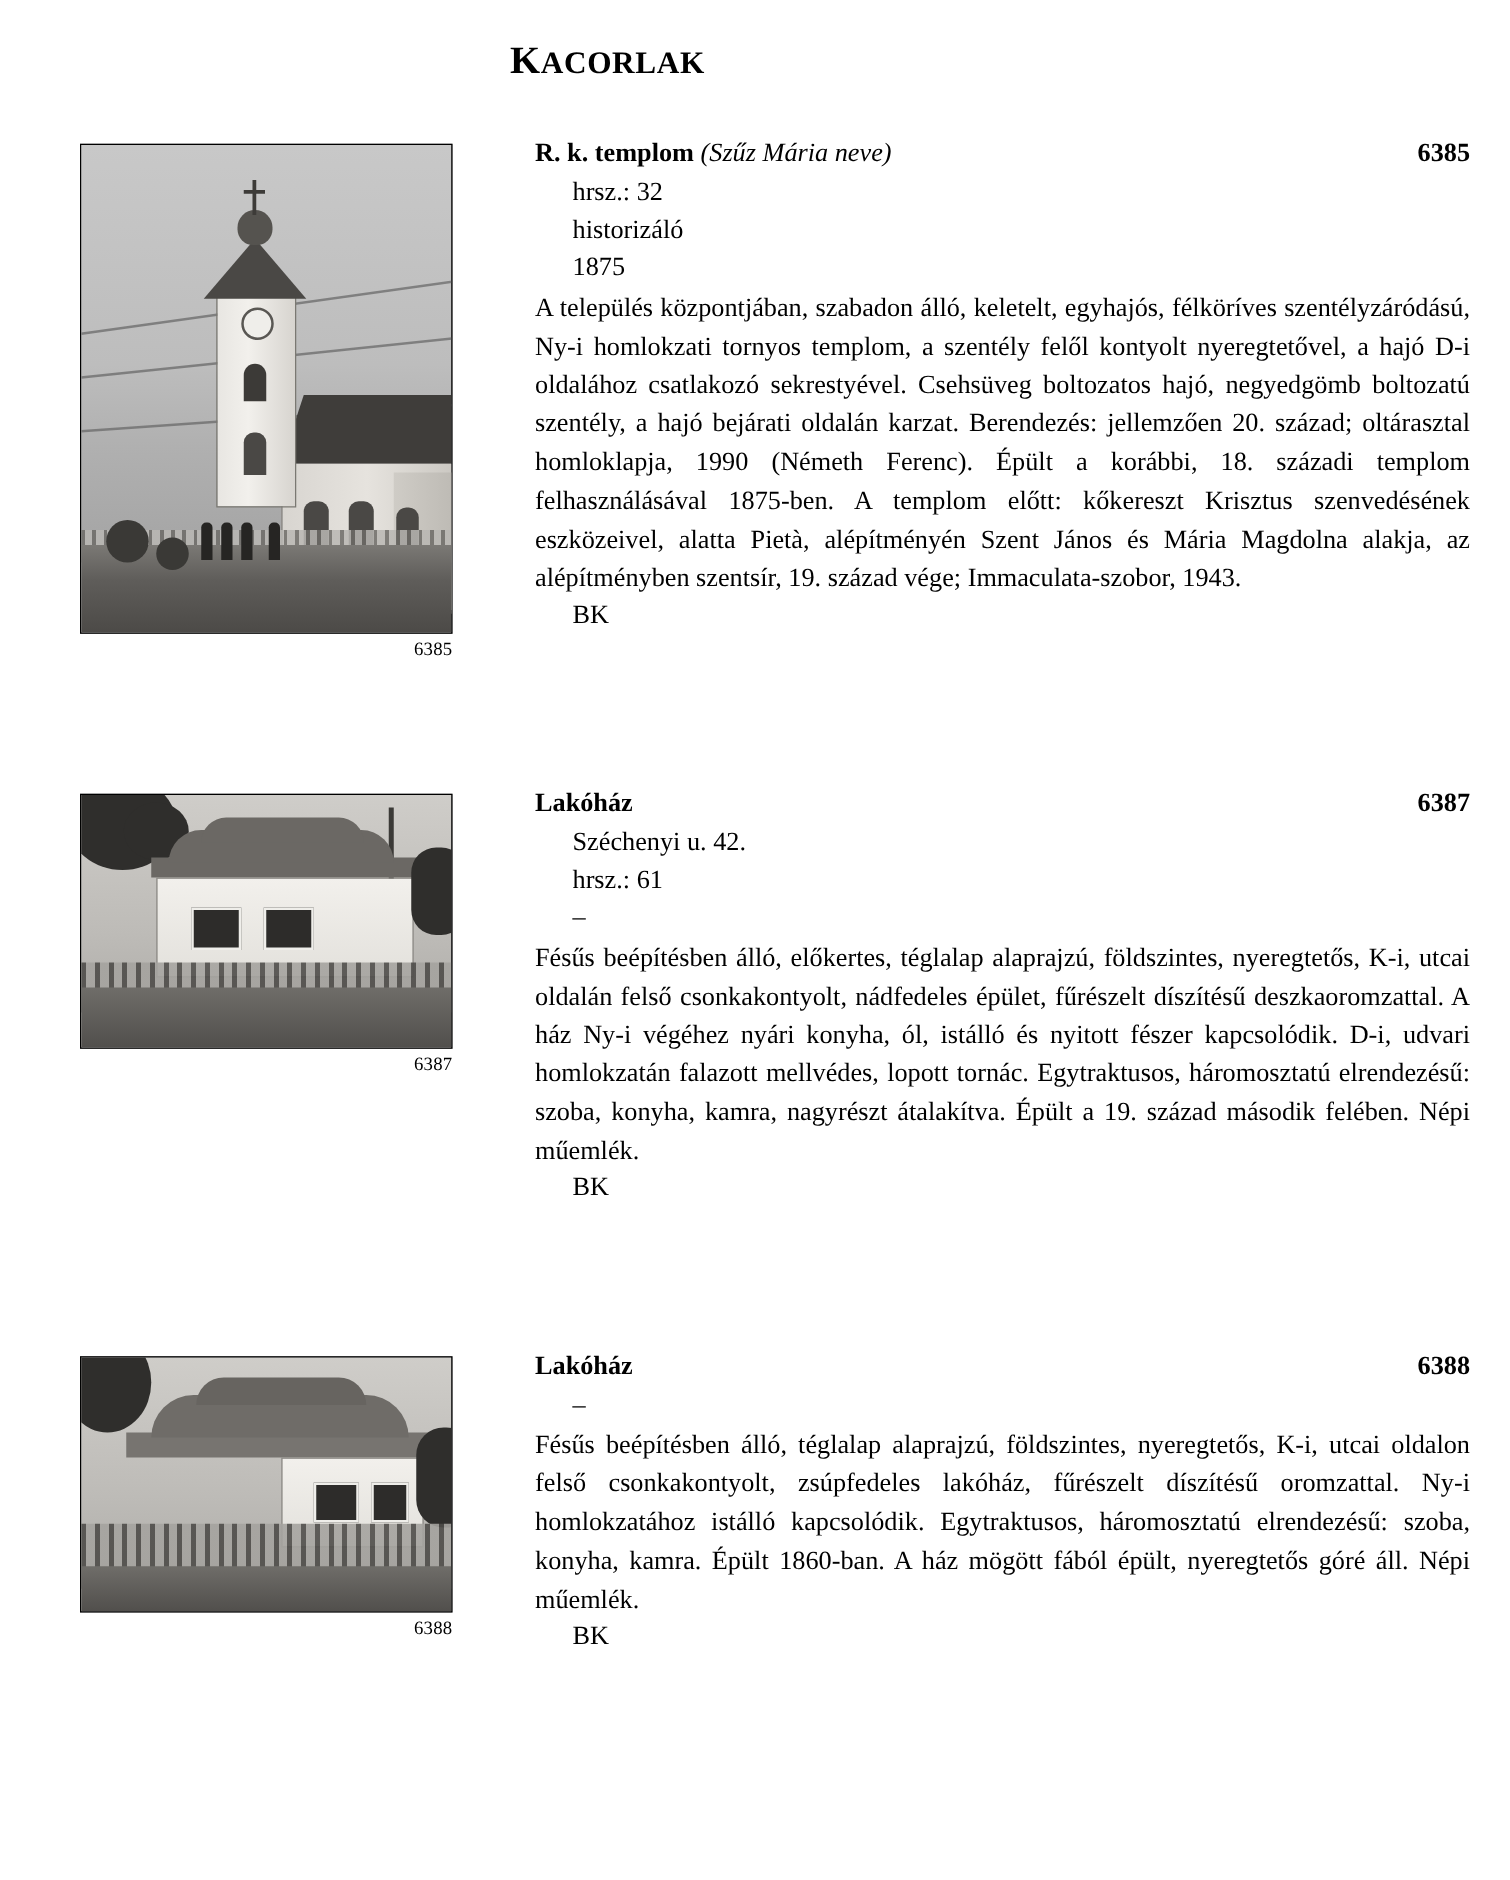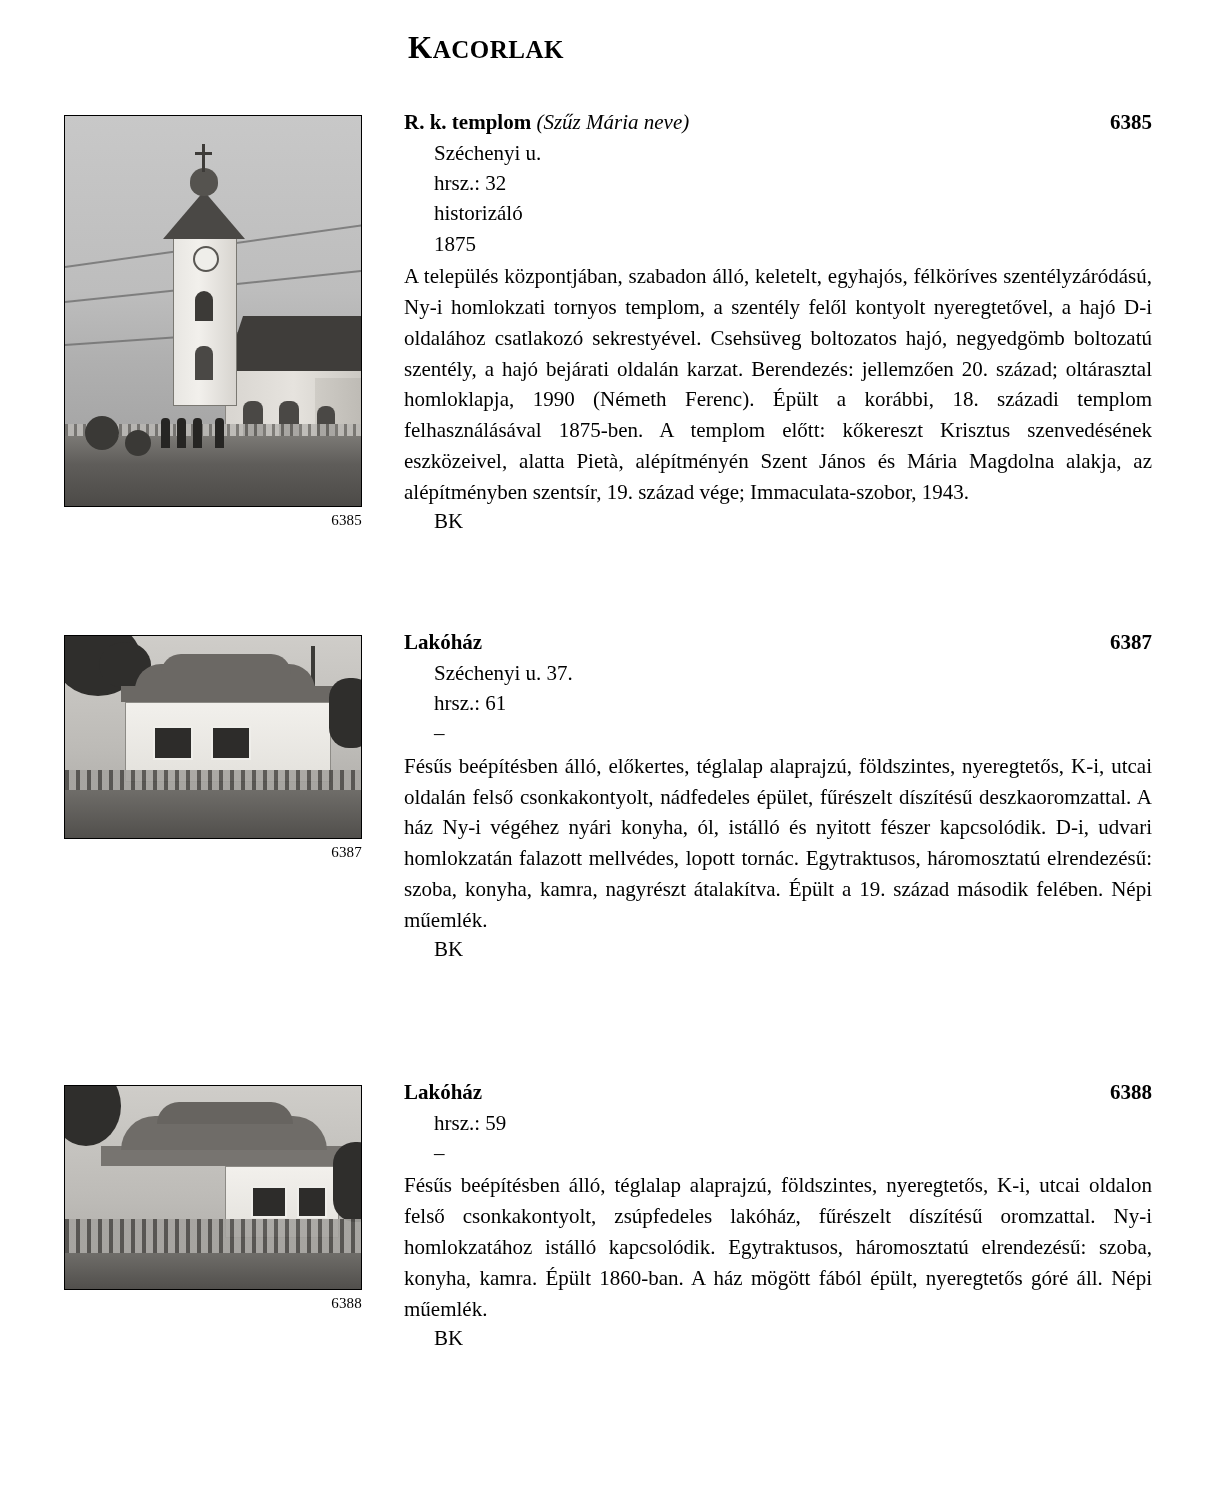--- a/index.html
+++ b/index.html
@@ -59,21 +59,21 @@
   }
   .photo-caption {
     text-align: right;
     font-size: 15px;
     margin-top: 5px;
     letter-spacing: 0.2px;
   }
 
   .entry-body {
     position: absolute;
-    left: 404px;
+    left: 428px;
     width: 748px;
   }
   .entry-head {
     display: flex;
     justify-content: space-between;
     align-items: baseline;
     font-size: 21px;
     margin-bottom: 3px;
   }
   .entry-title {
@@ -254,21 +254,20 @@
     </div>
 
     <div class="entry-body" style="top:0px;">
       <div class="entry-head">
         <div class="entry-title">
           <span>R. k. templom</span>
           <span class="italic">(Szűz Mária neve)</span>
         </div>
         <div class="entry-id">6385</div>
       </div>
-      <div class="meta-line">Széchenyi u.</div>
       <div class="meta-line">hrsz.: 32</div>
       <div class="meta-line">historizáló</div>
       <div class="meta-line">1875</div>
       <div class="desc">A település központjában, szabadon álló, keletelt, egyhajós, félköríves szentélyzáródású, Ny-i homlokzati tornyos templom, a szentély felől kontyolt nyeregtetővel, a hajó D-i oldalához csatlakozó sekrestyével. Csehsüveg boltozatos hajó, negyedgömb boltozatú szentély, a hajó bejárati oldalán karzat. Berendezés: jellemzően 20. század; oltárasztal homloklapja, 1990 (Németh Ferenc). Épült a korábbi, 18. századi templom felhasználásával 1875-ben. A templom előtt: kőkereszt Krisztus szenvedésének eszközeivel, alatta Pietà, alépítményén Szent János és Mária Magdolna alakja, az alépítményben szentsír, 19. század vége; Immaculata-szobor, 1943.</div>
       <div class="author">BK</div>
     </div>
   </div>
 
   <div class="entry" style="top:630px;">
     <div class="entry-figure" style="top:5px;">
@@ -293,21 +292,21 @@
     </div>
 
     <div class="entry-body" style="top:0px;">
       <div class="entry-head">
         <div class="entry-title">
           <span>Lakóház</span>
           <span class="italic"></span>
         </div>
         <div class="entry-id">6387</div>
       </div>
-      <div class="meta-line">Széchenyi u. 37.</div>
+      <div class="meta-line">Széchenyi u. 42.</div>
       <div class="meta-line">hrsz.: 61</div>
       <div class="meta-line">–</div>
       <div class="desc">Fésűs beépítésben álló, előkertes, téglalap alaprajzú, földszintes, nyeregtetős, K-i, utcai oldalán felső csonkakontyolt, nádfedeles épület, fűrészelt díszítésű deszkaoromzattal. A ház Ny-i végéhez nyári konyha, ól, istálló és nyitott fészer kapcsolódik. D-i, udvari homlokzatán falazott mellvédes, lopott tornác. Egytraktusos, háromosztatú elrendezésű: szoba, konyha, kamra, nagyrészt átalakítva. Épült a 19. század második felében. Népi műemlék.</div>
       <div class="author">BK</div>
     </div>
   </div>
 
   <div class="entry" style="top:1080px;">
     <div class="entry-figure" style="top:5px;">
       <div class="photo house" style="height:205px;">
@@ -330,20 +329,19 @@
     </div>
 
     <div class="entry-body" style="top:0px;">
       <div class="entry-head">
         <div class="entry-title">
           <span>Lakóház</span>
           <span class="italic"></span>
         </div>
         <div class="entry-id">6388</div>
       </div>
-      <div class="meta-line">hrsz.: 59</div>
       <div class="meta-line">–</div>
       <div class="desc">Fésűs beépítésben álló, téglalap alaprajzú, földszintes, nyeregtetős, K-i, utcai oldalon felső csonkakontyolt, zsúpfedeles lakóház, fűrészelt díszítésű oromzattal. Ny-i homlokzatához istálló kapcsolódik. Egytraktusos, háromosztatú elrendezésű: szoba, konyha, kamra. Épült 1860-ban. A ház mögött fából épült, nyeregtetős góré áll. Népi műemlék.</div>
       <div class="author">BK</div>
     </div>
   </div>
 
 </div>
 
 </body></html>

